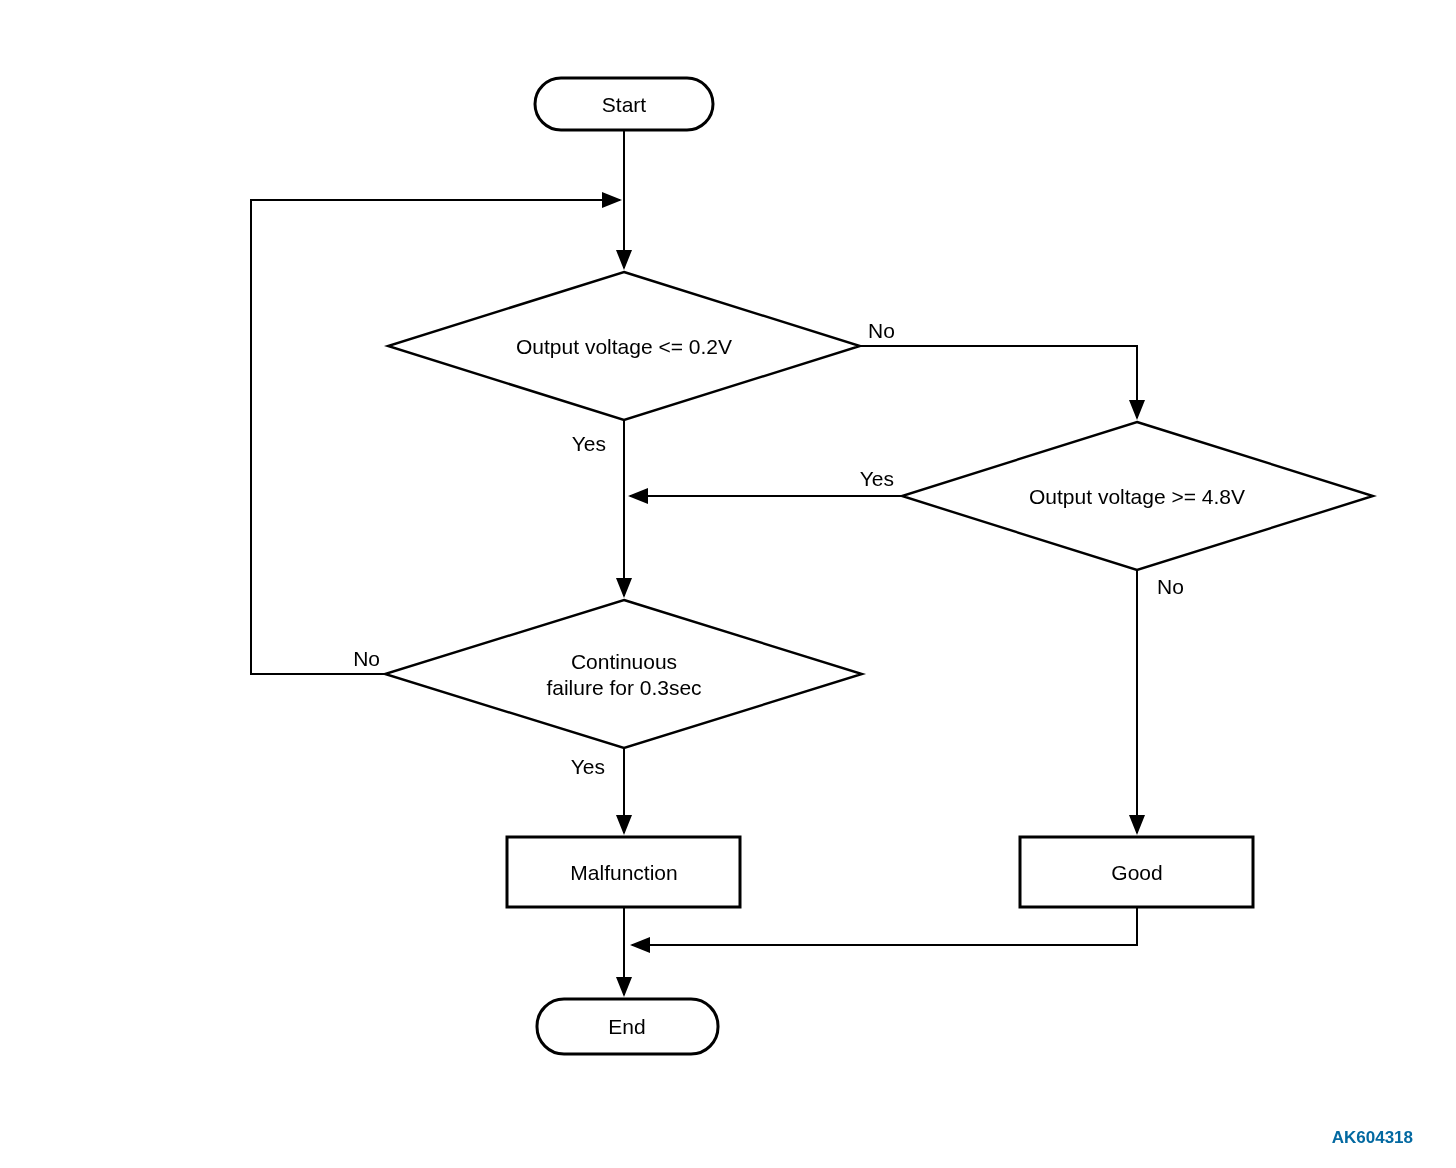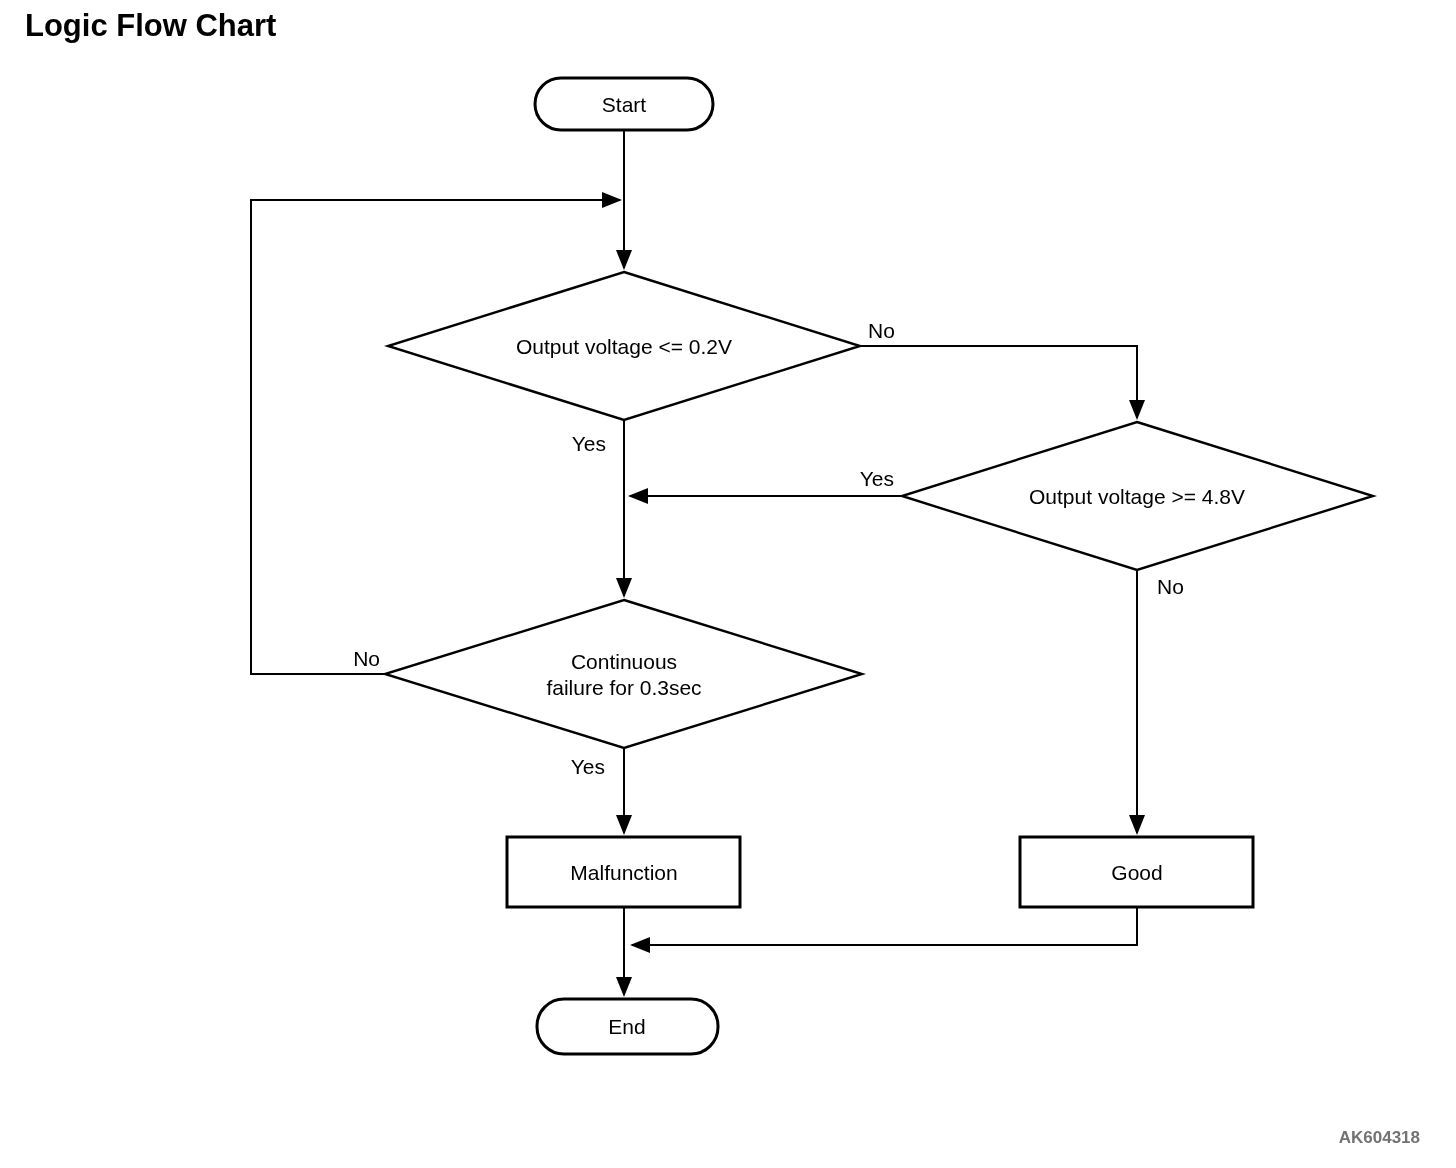--- a/index.html
+++ b/index.html
@@ -20,25 +20,25 @@
     left: 25px;
     top: 8px;
     margin: 0;
     font-size: 31px;
     font-weight: bold;
     color: #000000;
     letter-spacing: 0px;
   }
   .figure-code {
     position: absolute;
-    right: 36px;
+    right: 43px;
     top: 1128px;
     font-size: 17px;
     font-weight: bold;
-    color: #737373;
+    color: #0369a1;
   }
   svg.flowchart {
     position: absolute;
     left: 0;
     top: 0;
   }
   .shape {
     fill: #ffffff;
     stroke: #000000;
   }
@@ -54,21 +54,20 @@
     fill: #000000;
     font-family: "Liberation Sans", sans-serif;
     font-size: 21px;
   }
 </style>
 </head>
 <body>
 
 <div class="page">
 
-  <h1 class="page-title">Logic Flow Chart</h1>
 
   <svg class="flowchart" width="1456" height="1168" viewBox="0 0 1456 1168">
 
     <defs>
       <marker id="arrowhead" markerWidth="10" markerHeight="8" refX="9" refY="4" orient="auto" markerUnits="strokeWidth">
         <path d="M0,0 L10,4 L0,8 Z" fill="#000000"></path>
       </marker>
     </defs>
 
     <g>

